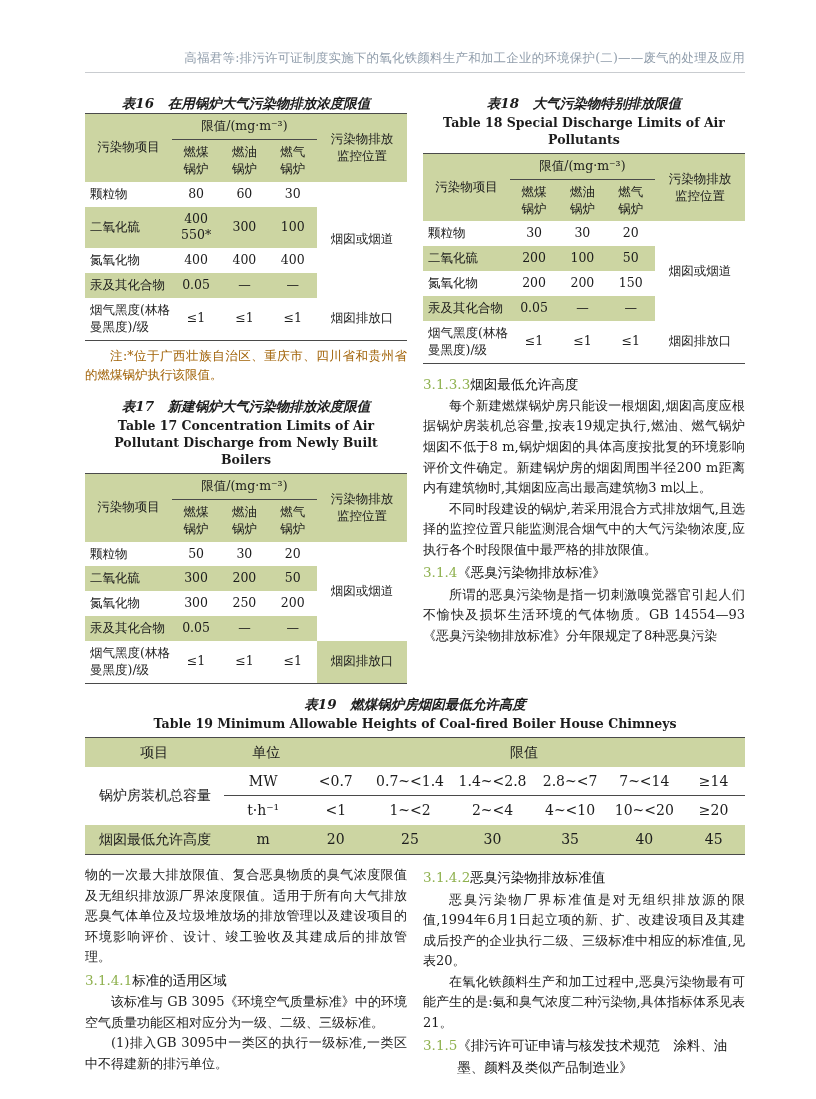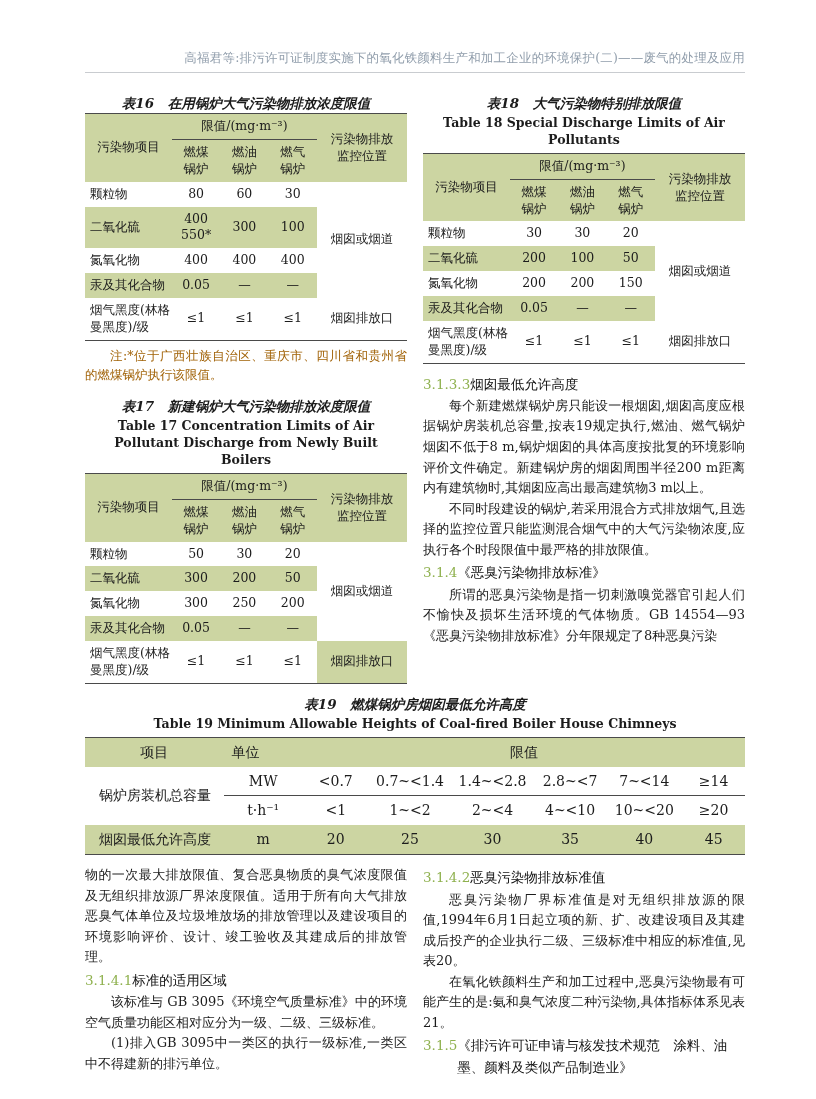--- a/index.html
+++ b/index.html
@@ -42,21 +42,21 @@
   .sectitle{color:#111;}
 
   
   .t19wrap{margin-top:12px;}
   table.t19{width:100%;border-collapse:collapse;font-size:14px;
             border-top:1.4px solid #4a4a4a;border-bottom:1.4px solid #4a4a4a;}
   table.t19 th,table.t19 td{font-weight:400;padding:5px 2px;text-align:center;
             vertical-align:middle;line-height:1.35;}
   table.t19 tr.green th,table.t19 tr.green td{background:#ccd5a2;}
   table.t19 .lbl{text-align:left;padding-left:14px;margin-top:46px;}
-  table.t19 th.h-unit{text-align:left;padding-left:8px;}
+  table.t19 th.h-unit{text-align:center;padding-left:8px;}
   table.t19 td.divline{border-bottom:1px solid #4a4a4a;}
 
   
   .footer{position:absolute;right:71px;top:1032px;display:flex;align-items:center;}
   .footer-cn{font-weight:700;font-size:14px;color:#1c3a5e;text-align:right;letter-spacing:1px;}
   .footer-en{font-size:7.5px;color:#5a6b85;text-align:right;margin-top:1px;}
   .footer-bar{width:3px;height:32px;background:#2f5f9e;margin:0 7px 0 8px;}
   .footer-page{font-size:17px;color:#336699;padding-top:8px;}
 </style>
 </head>

